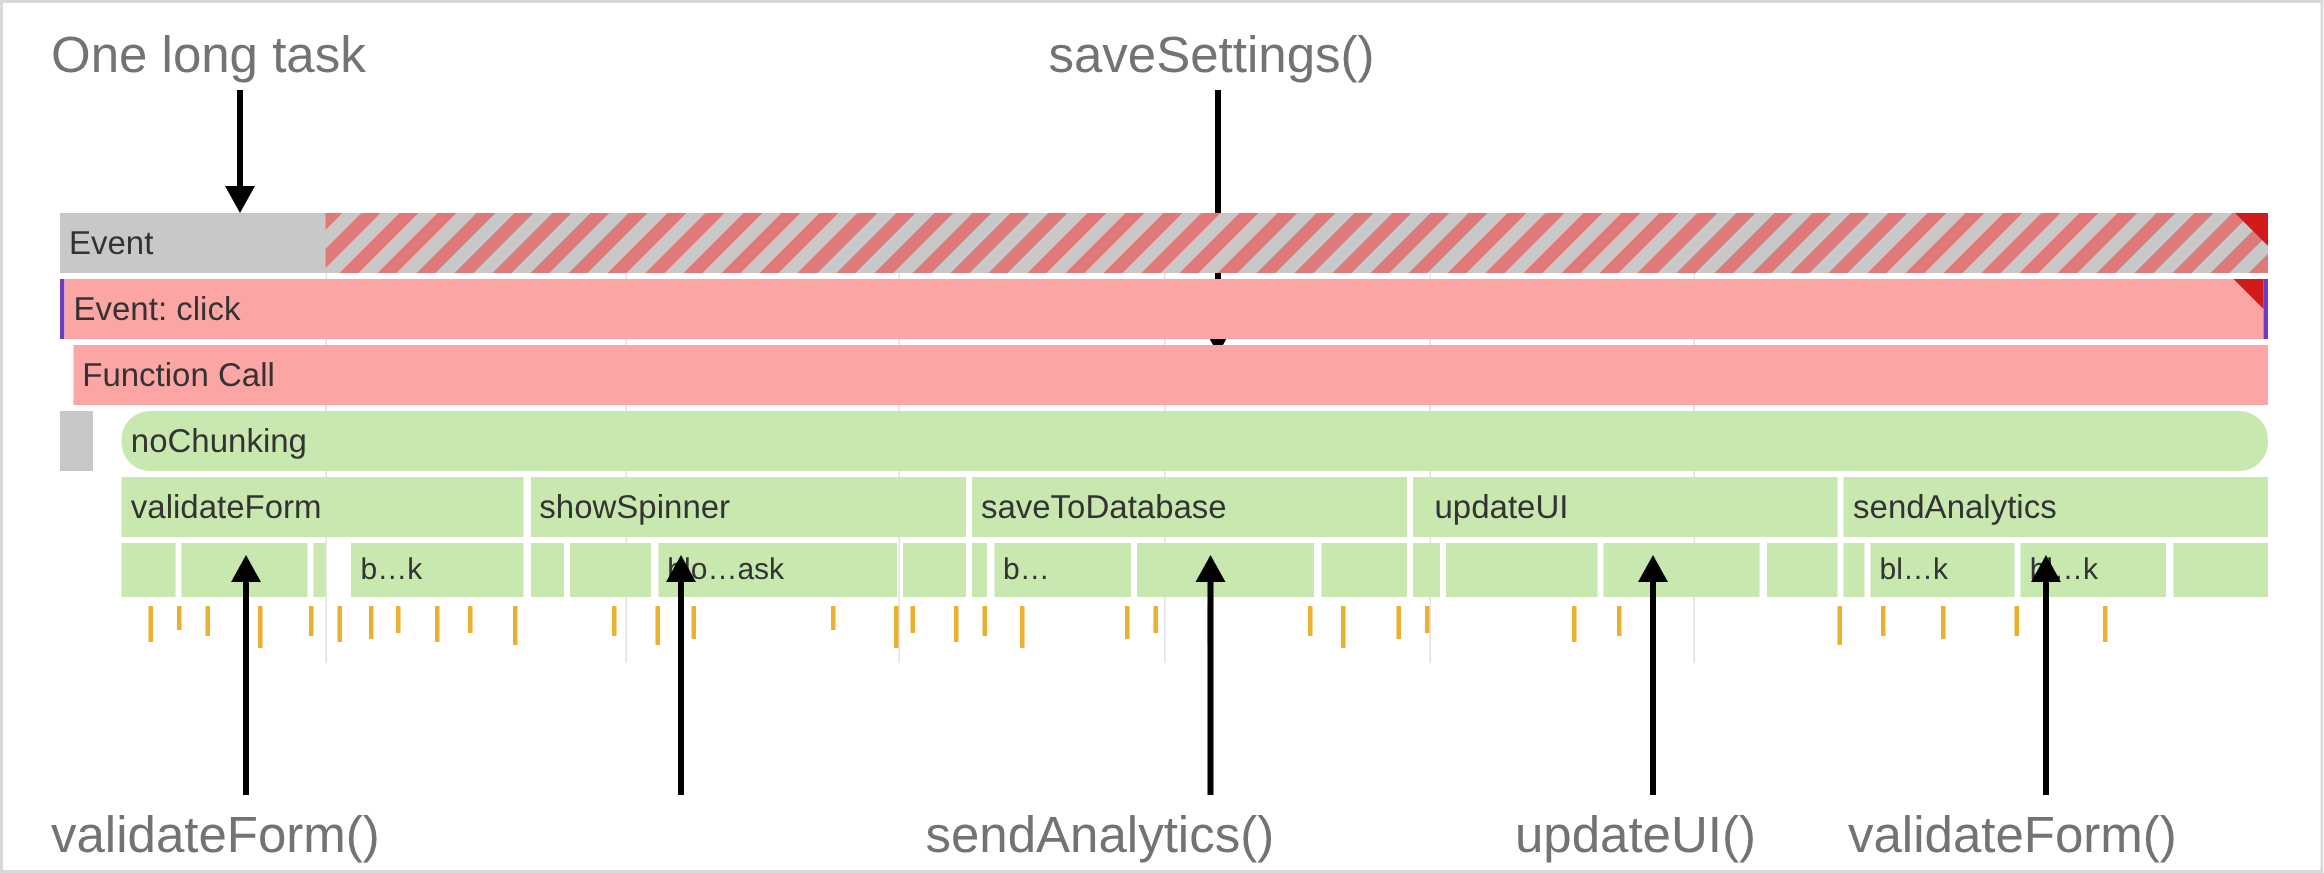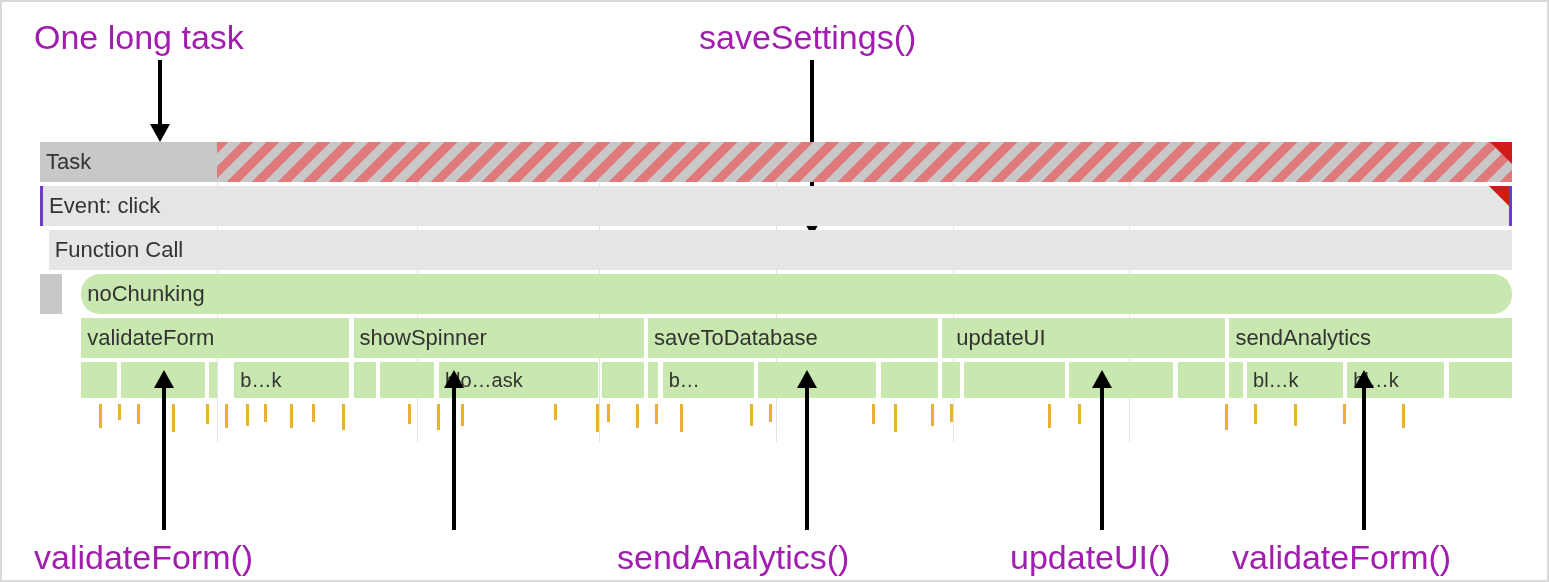--- a/index.html
+++ b/index.html
@@ -11,21 +11,21 @@
   .frame {
     width: 1549px;
     height: 582px;
     border: 2px solid #d9d9d9;
     position: relative;
     background: #fff;
   }
   .annotation {
     position: absolute;
     font-size: 34px;
-    color: #a21caf;
+    color: #737373;
     white-space: nowrap;
   }
   .arrow {
     position: absolute;
     pointer-events: none;
   }
   .flame {
     position: absolute;
     left: 38px;
     top: 140px;
@@ -41,21 +41,21 @@
     height: 100%;
     display: flex;
     align-items: center;
     padding-left: 6px;
     font-size: 22px;
     color: #333;
     overflow: hidden;
     white-space: nowrap;
   }
   .gray { background: #c8c8c8; }
-  .orange { background: #e5e5e5; }
+  .orange { background: #fca5a5; }
   .green { background: #c9e8b0; }
   .task-row .hatched {
     position: absolute;
     height: 100%;
     background: repeating-linear-gradient(
       -45deg,
       #e07979 0px,
       #e07979 9px,
       #c8c8c8 9px,
       #c8c8c8 18px
@@ -113,21 +113,21 @@
       <div class="gridline" style="left: 597.36px;"></div>
       <div class="gridline" style="left: 774px;"></div>
       <div class="gridline" style="left: 950.64px;"></div>
       <div class="gridline" style="left: 1127.28px;"></div>
     </div>
 
   <div class="flame">
 
     <div class="row task-row">
       <div class="bar gray" style="left:0; width:100%;">
-        <span>Task</span>
+        <span>Event</span>
       </div>
       <div class="hatched" style="left: 12%; right: 0px;"></div>
       <div class="task-tri"></div>
     </div>
 
     <div class="row event-row">
       <div class="purple-edge" style="left:0"></div>
       <div class="bar orange" style="left:3px; right:3px; width:auto;">
         <span>Event: click</span>
       </div>

